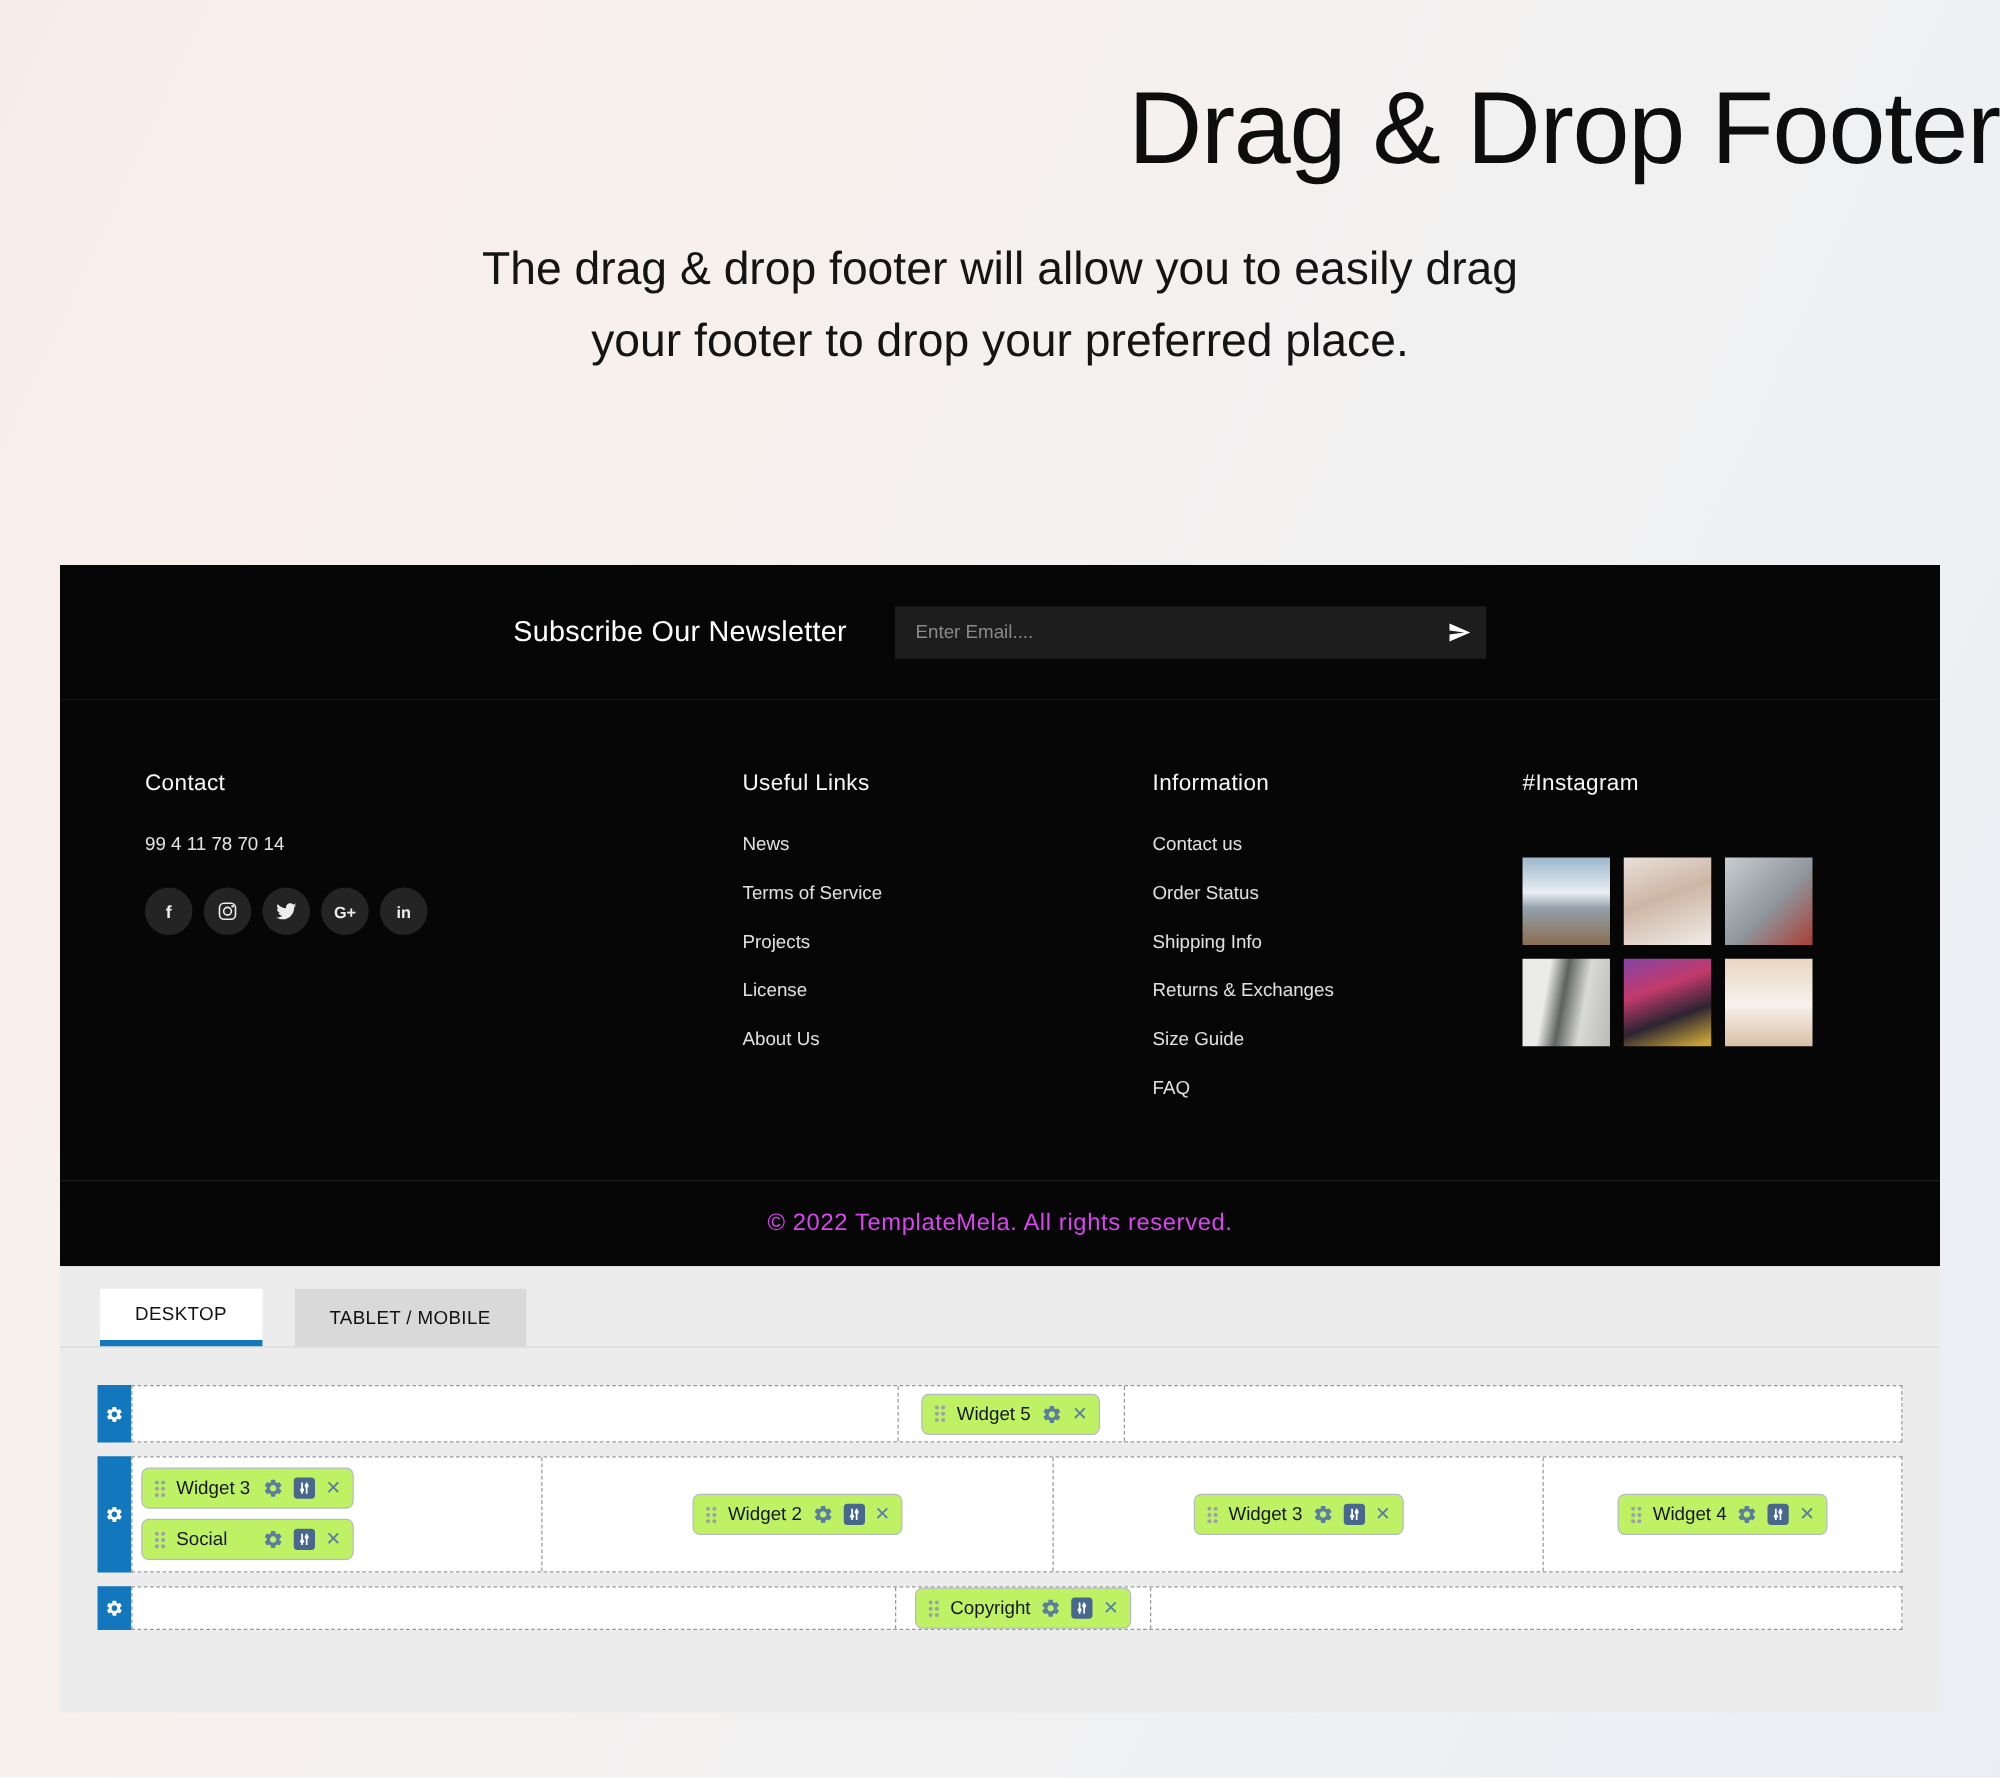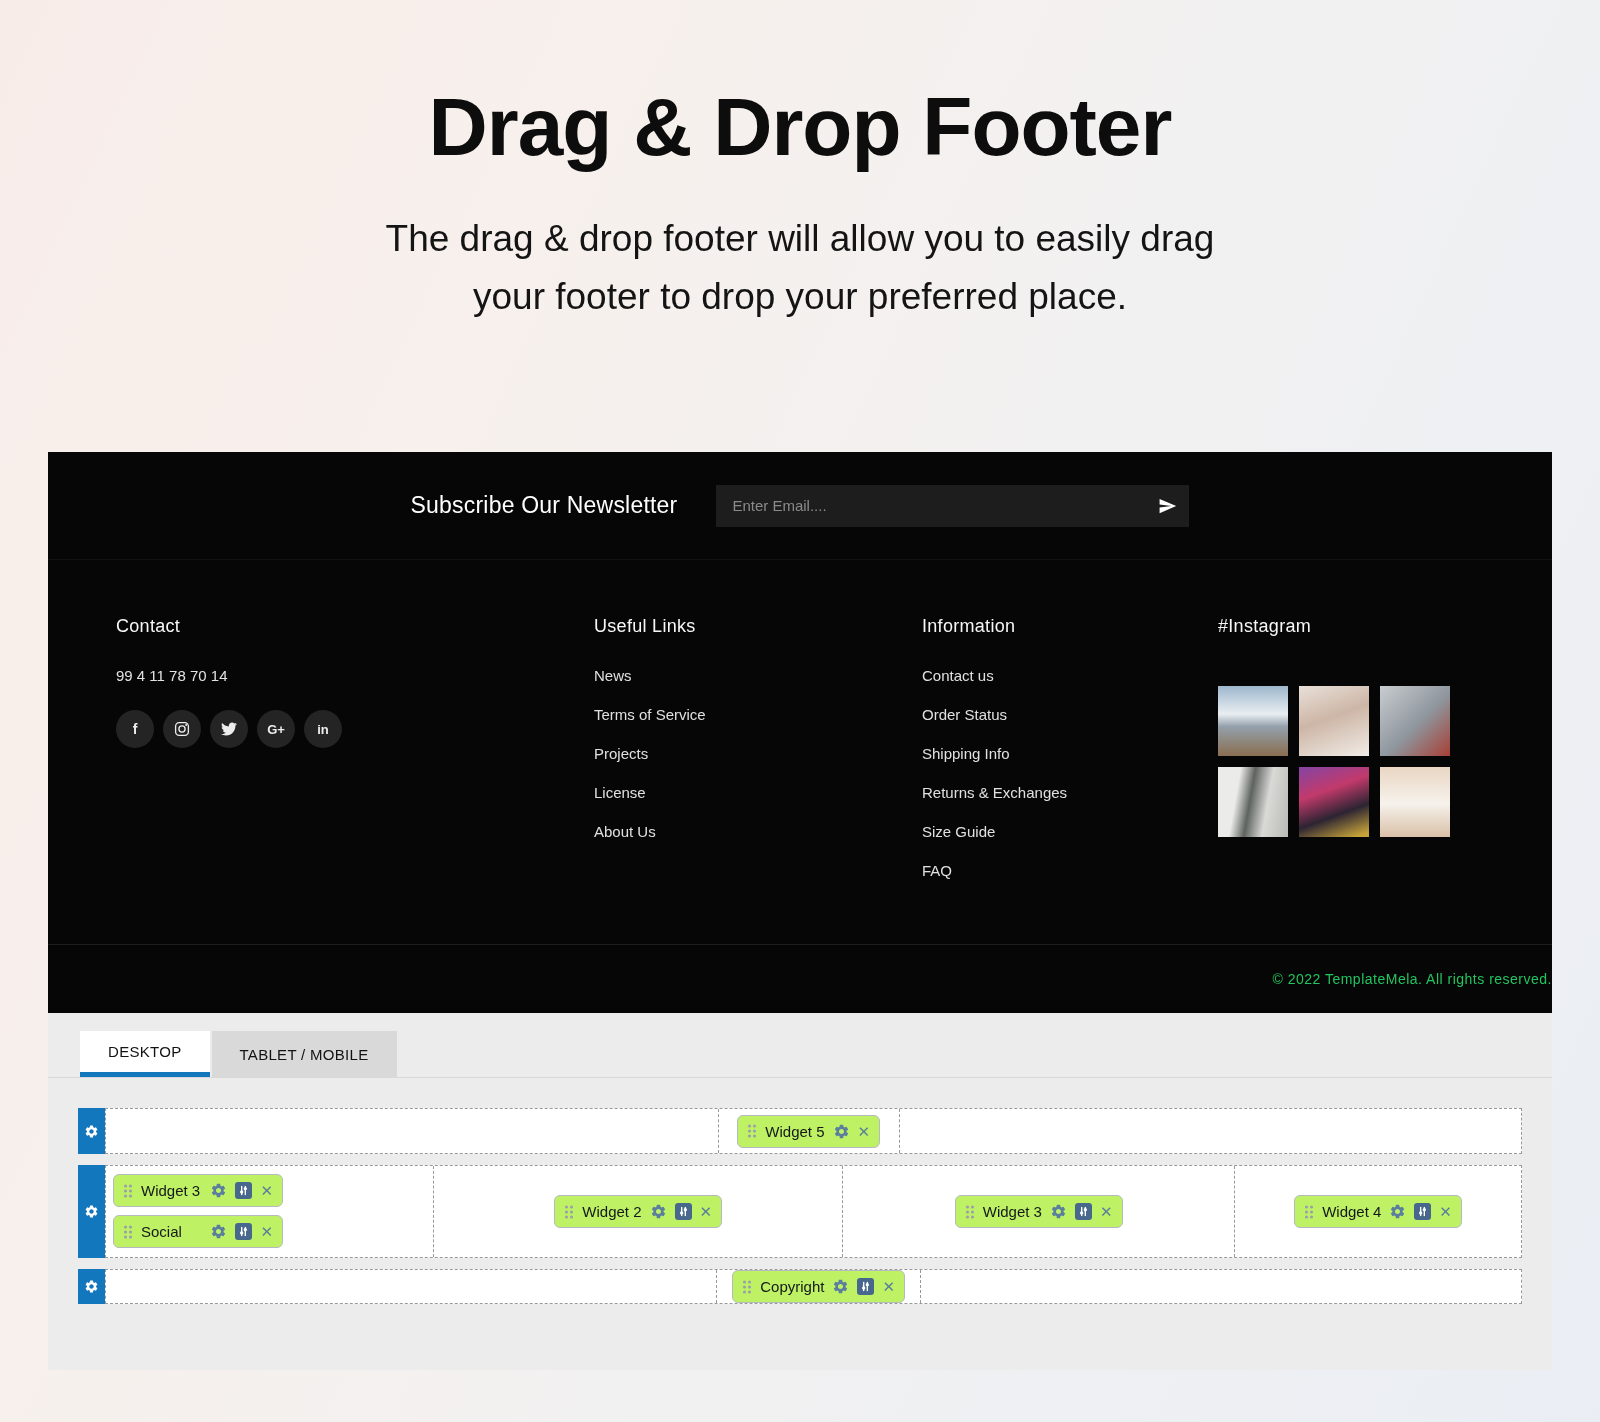--- a/index.html
+++ b/index.html
@@ -6,21 +6,21 @@
   html,body { margin:0; padding:0; }
   body {
     width:1600px; height:1422px; overflow:hidden;
     font-family:"Liberation Sans","DejaVu Sans",sans-serif;
     background:linear-gradient(115deg,#f8ece9 0%,#f7f0ec 28%,#f2f1f1 55%,#eaeef4 100%);
   }
   svg { display:block; fill:currentColor; }
 
   
   .hero { height:452px; text-align:center; }
-  .hero-title { margin:0; padding-top:80px; font-size:82px; font-weight:700; letter-spacing:-1px; color:#0d0d0d; }
+  .hero-title { margin:0; padding-top:56px; font-size:82px; font-weight:400; letter-spacing:-1px; color:#0d0d0d;text-align:right; }
   .hero-sub { margin:36px auto 0; font-size:37px; line-height:1.56; font-weight:400; color:#141414; }
 
   
   .footer-preview { margin:0 48px; height:561px; background:#060606; display:flex; flex-direction:column; }
   .newsletter-bar { height:108px; display:flex; align-items:center; justify-content:center; gap:39px;
                     border-bottom:1px solid rgba(255,255,255,0.05); }
   .newsletter-label { color:#fff; font-size:23px; font-weight:500; letter-spacing:.2px; }
   .email-wrap { position:relative; width:473px; }
   .email-input { width:100%; height:42px; background:#1d1d1d; border:none; outline:none;
                  color:#cfcfcf; padding:0 46px 0 16px; font-size:15px; font-family:inherit; }
@@ -42,26 +42,26 @@
   .link-list li { margin-bottom:22px; font-size:15px; color:#e0e0e0; cursor:pointer; }
   .insta-head { margin-bottom:49px; }
   .insta-grid { display:grid; grid-template-columns:repeat(3,70px); gap:11px; }
   .insta-item { width:70px; height:70px; cursor:pointer; }
   .p1 { background:linear-gradient(180deg,#9db7cc 0%,#e9eef2 40%,#93a0ab 58%,#8a6e50 100%); }
   .p2 { background:linear-gradient(160deg,#e9e0d9 0%,#cdb6a6 45%,#f1ece7 100%); }
   .p3 { background:linear-gradient(135deg,#c9cdd1 0%,#8e959c 55%,#a83f35 100%); }
   .p4 { background:linear-gradient(100deg,#ebebe9 28%,#5e6360 46%,#d9d9d6 68%,#b9b9b5 100%); }
   .p5 { background:linear-gradient(160deg,#8444a4 0%,#c23a6b 35%,#2c2432 65%,#c7a339 95%); }
   .p6 { background:linear-gradient(180deg,#e9d6c3 0%,#f6f2ec 52%,#d9c0a7 100%); }
-  .copyright-bar { border-top:1px solid #1e1e1e; height:69px; display:flex; align-items:center; justify-content:flex-end;
-                   font-size:14px; letter-spacing:.5px; color:#22c55e; }
+  .copyright-bar { border-top:1px solid #1e1e1e; height:69px; display:flex; align-items:center; justify-content:center;
+                   font-size:19px; letter-spacing:.5px; color:#d946ef; }
 
   
   .builder-panel { margin:0 48px; height:357px; background:#ececec; }
-  .tab-bar { padding:18px 0 0 32px; display:flex; gap:2px; border-bottom:1px solid #d8d8d8; }
+  .tab-bar { padding:18px 0 0 32px; display:flex; gap:26px; border-bottom:1px solid #d8d8d8; }
   .tab { height:46px; padding:0 28px; display:flex; align-items:center; font-size:15px; font-weight:500;
          letter-spacing:.3px; color:#121212; cursor:pointer; }
   .tab.active { background:#fff; border-bottom:5px solid #1277bd; }
   .tab.inactive { background:#d9d9d9; }
 
   .rows { margin:30px 30px 0; }
   .b-row { display:flex; margin-bottom:11px; }
   .row-gear { width:27px; background:#1277bd; display:flex; align-items:center; justify-content:center; cursor:pointer; }
   .row-gear svg { width:15px; height:15px; color:#fff; }
   .row-body { flex:1; background:#fff; border:1px dashed #999; display:flex; }

